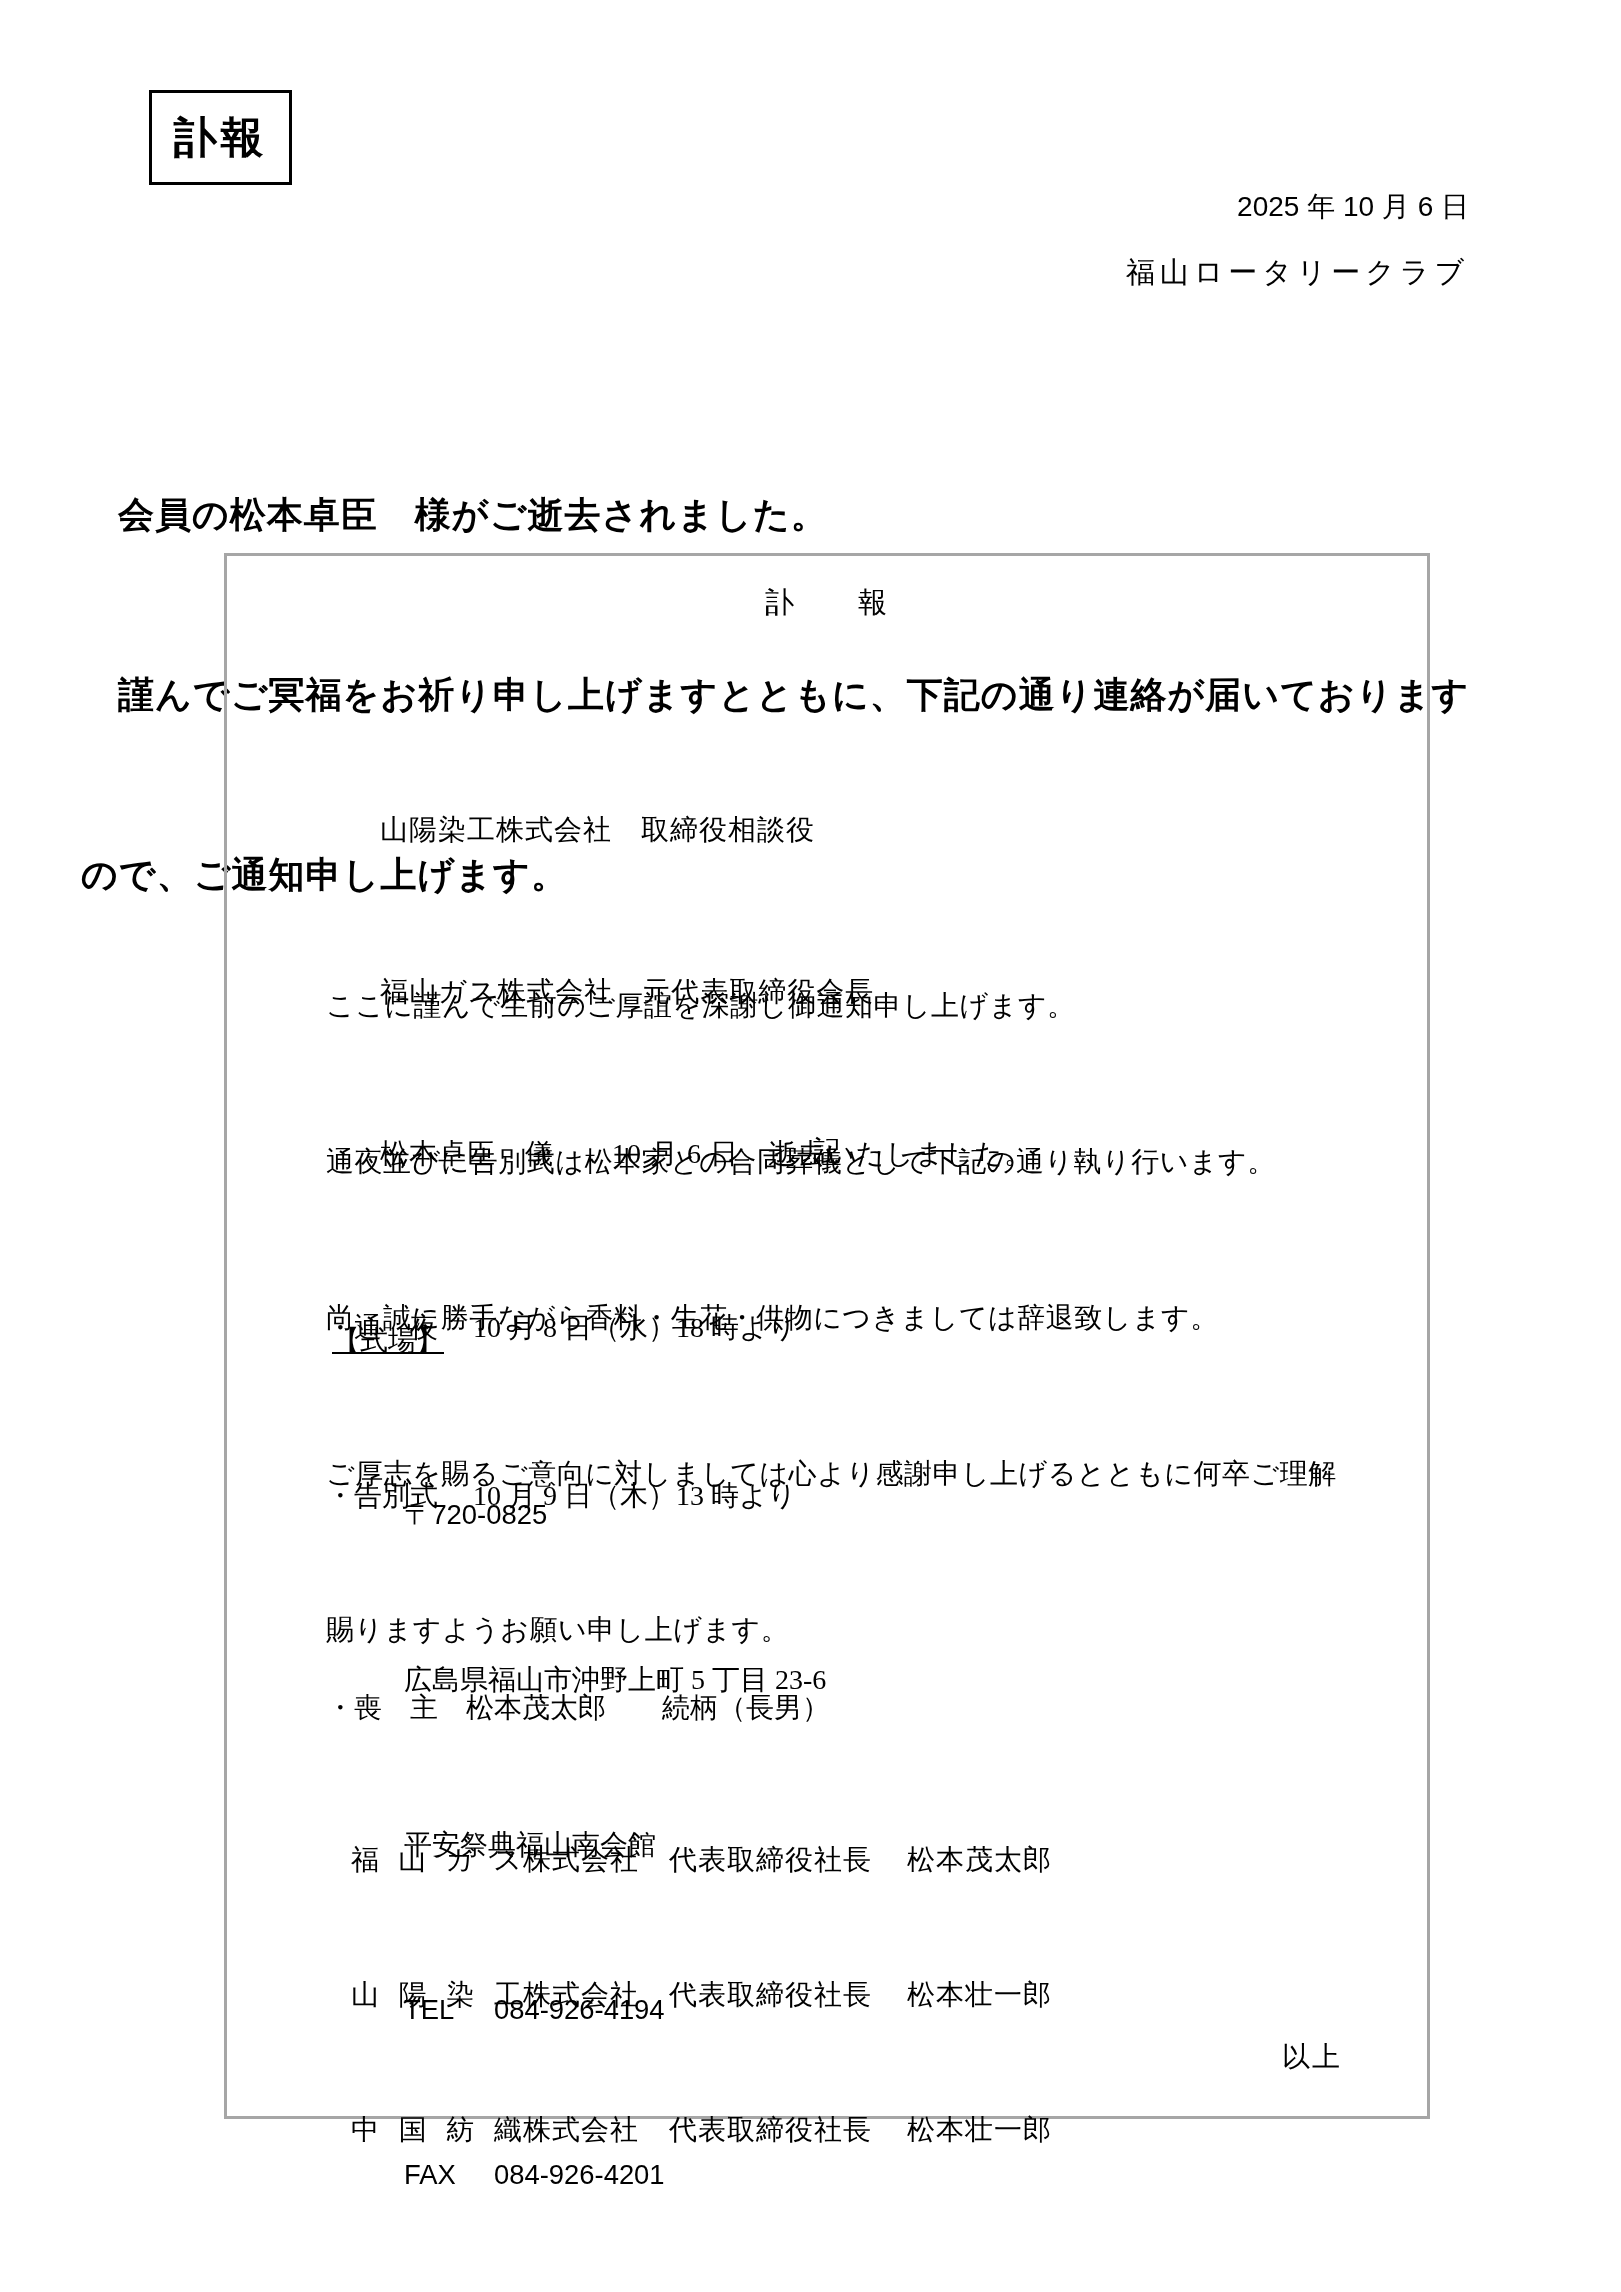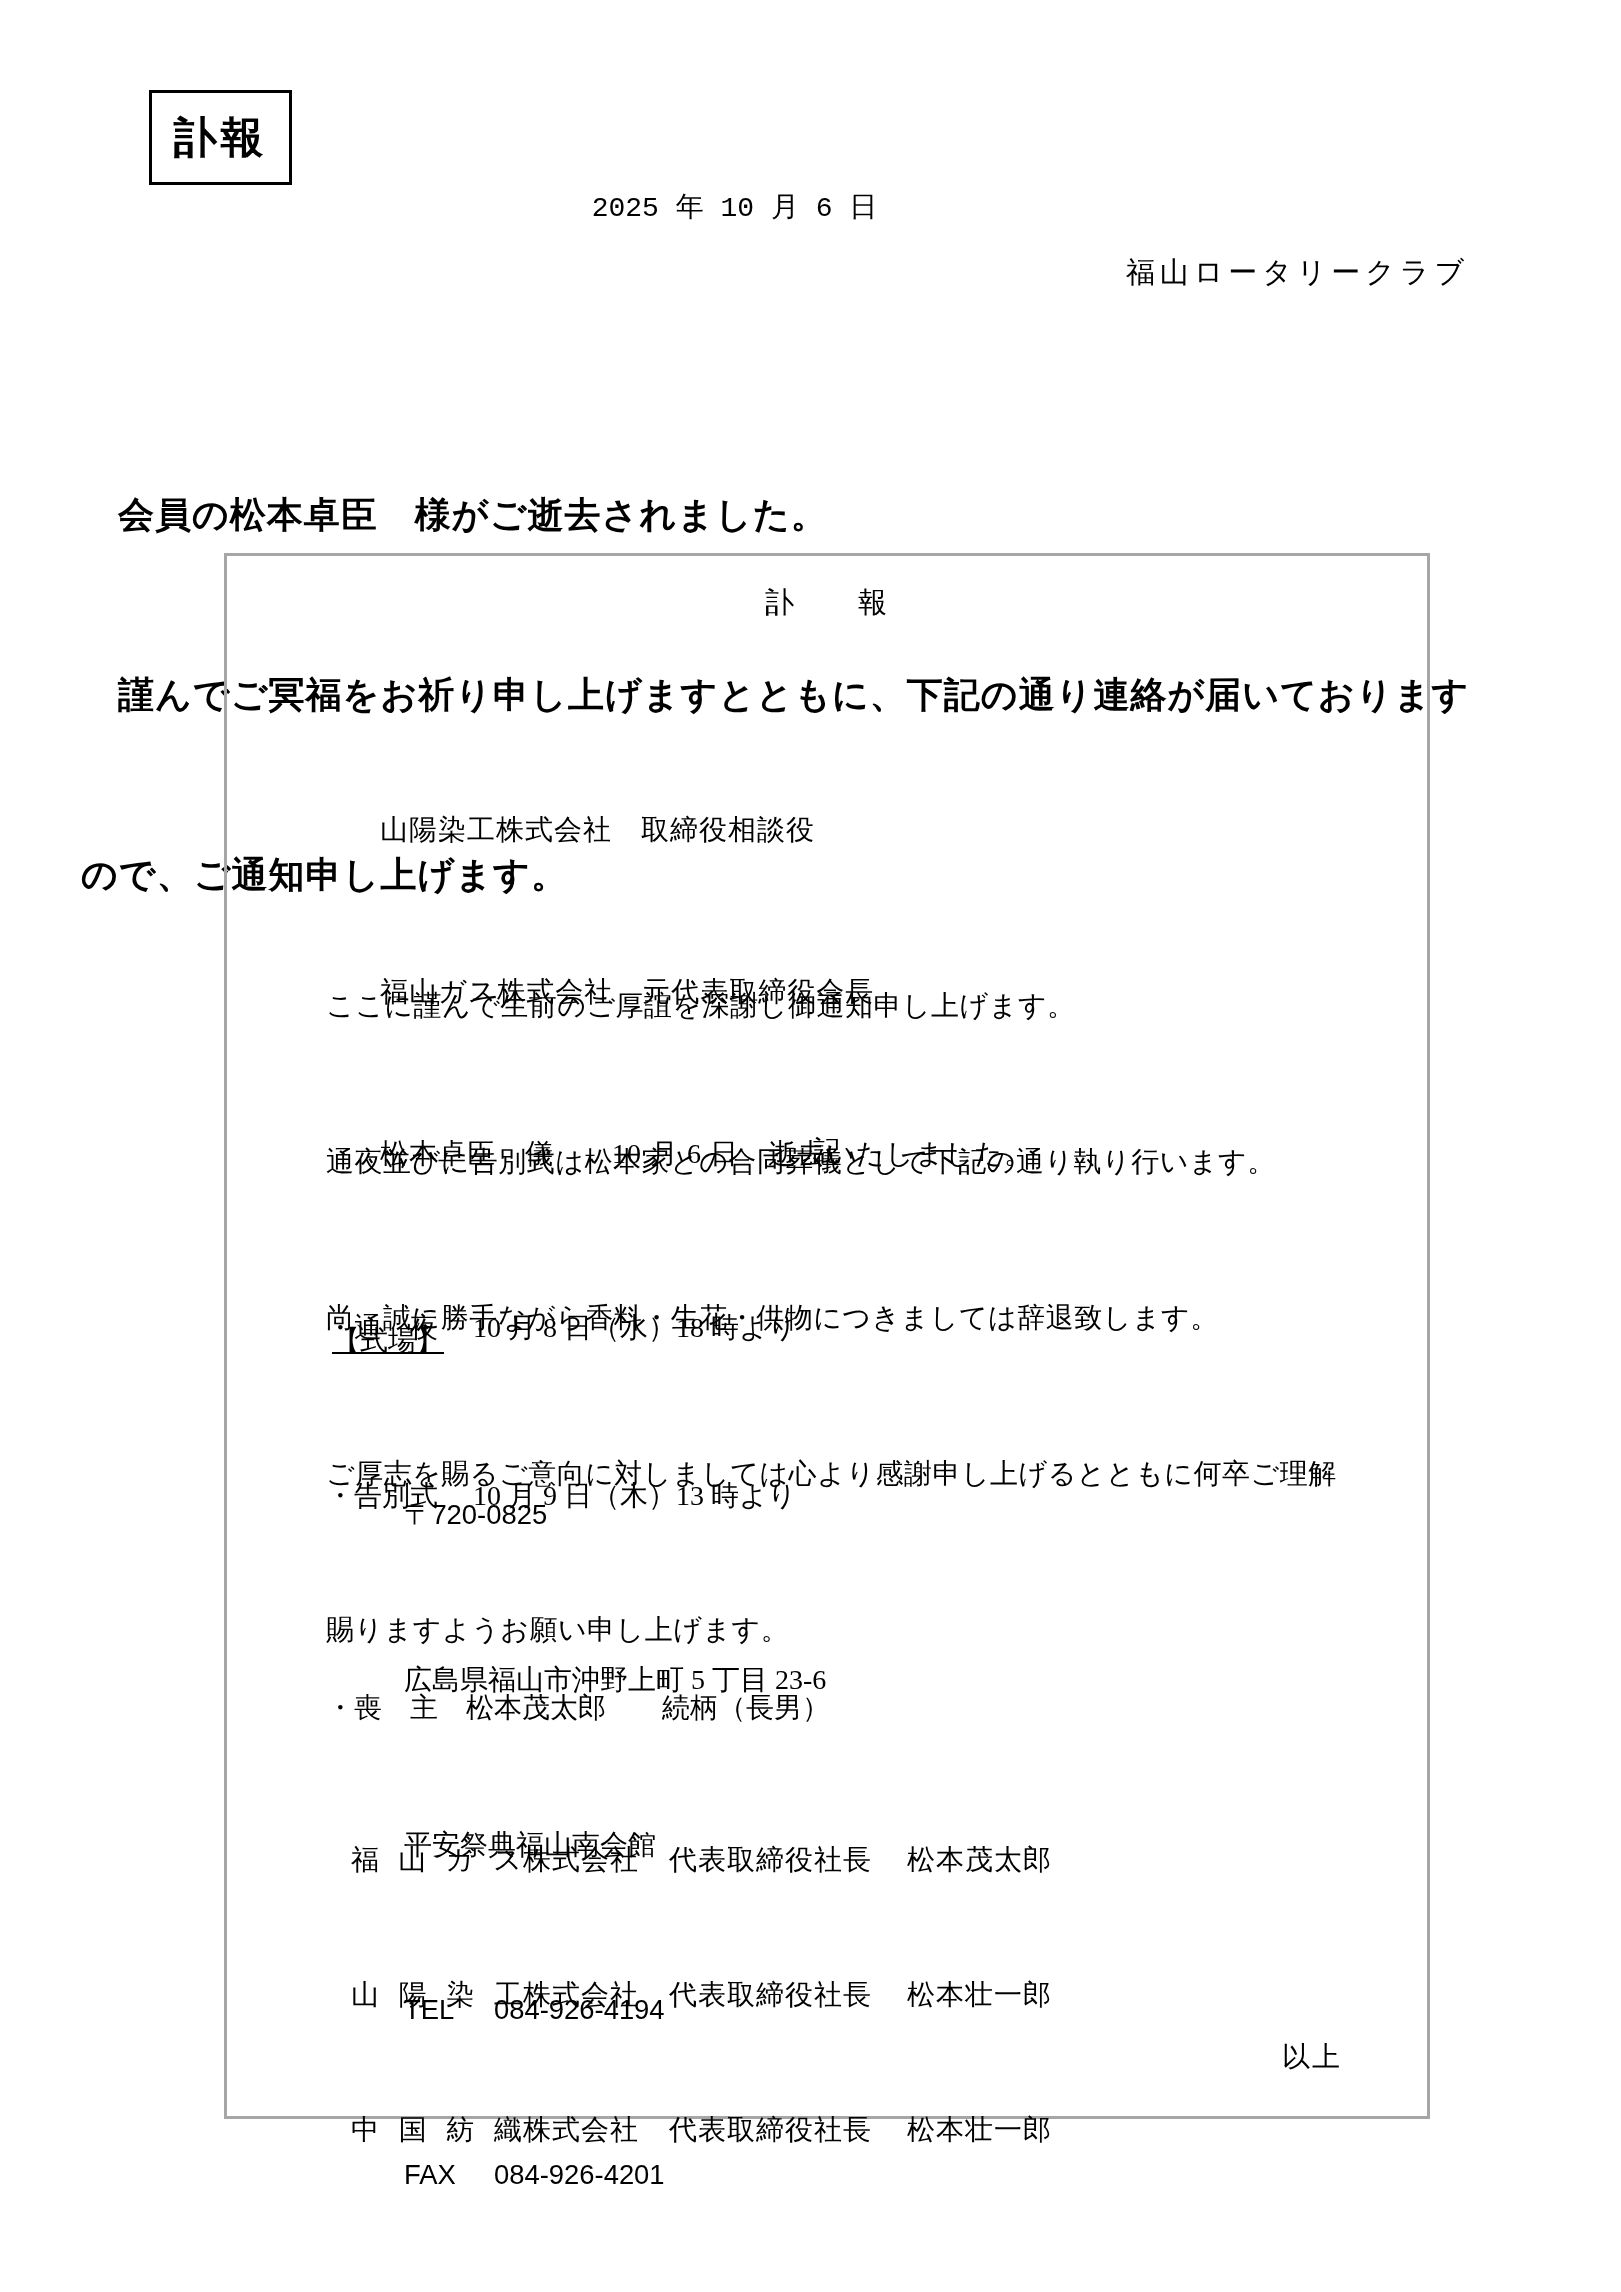--- a/index.html
+++ b/index.html
@@ -17,21 +17,21 @@
   
   .stamp-box{
     position:absolute;left:149px;top:90px;width:143px;height:95px;
     border:3.9px solid #000000;
     display:flex;align-items:center;justify-content:center;
     box-sizing:border-box;
   }
   .stamp-text{font-size:43px;font-weight:900;letter-spacing:3.9px;}
 
   
-  .date-line{position:absolute;top:188px;left:0;right:152px;text-align:center;font-size:28px;font-family:Liberation Mono, monospace;}
+  .date-line{position:absolute;top:188px;left:0;right:152px;text-align:right;font-size:28px;}
   .sender-line{position:absolute;top:253px;left:0;right:152px;text-align:right;font-size:29px;letter-spacing:4.9px;}
 
   
   .intro{position:absolute;left:81px;top:365px;right:118px;font-size:36px;font-weight:bold;line-height:60px;letter-spacing:1px;white-space:pre;}
 
   
   .notice-box{
     position:absolute;left:224px;top:553px;width:1206px;height:1566px;
     border:3.9px solid #a6a6a6;
     box-sizing:border-box;

